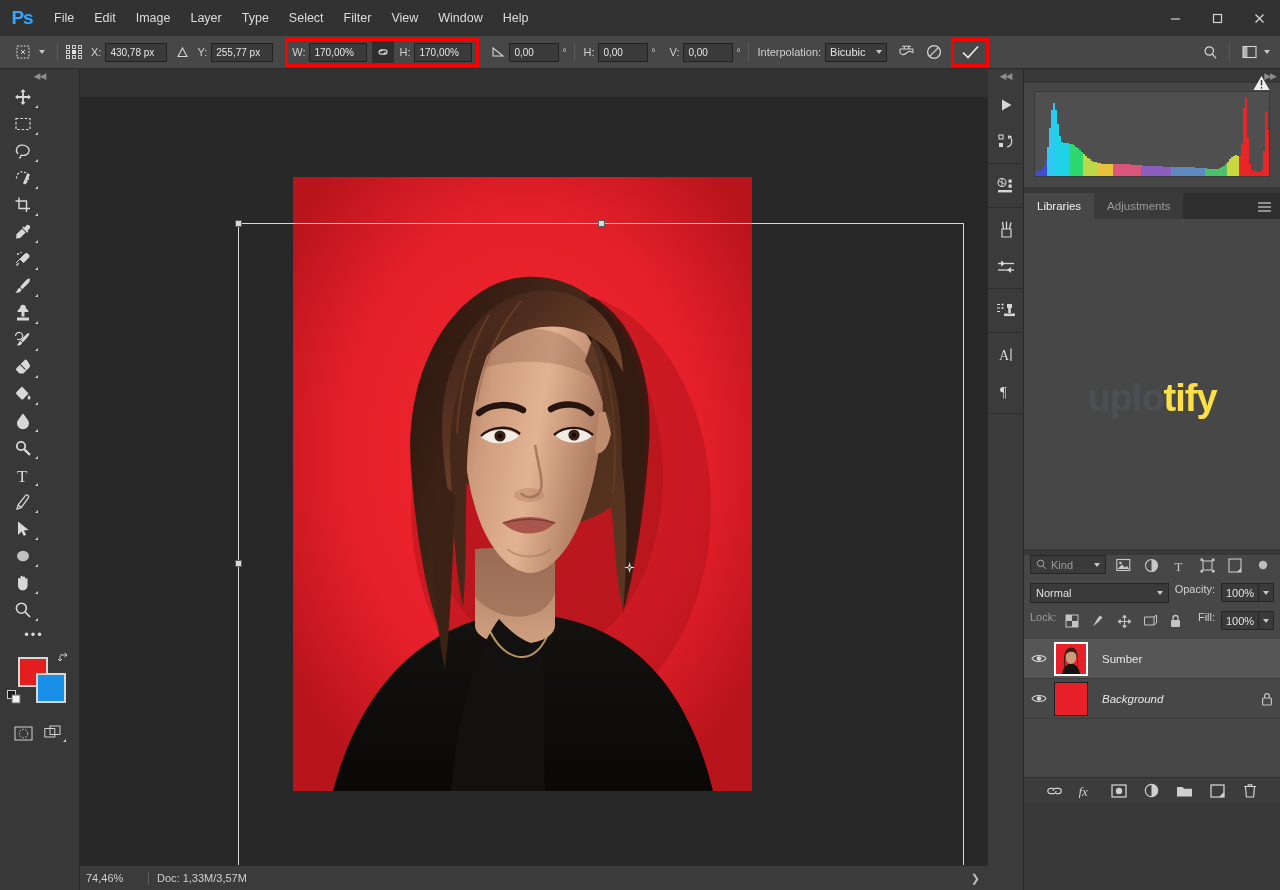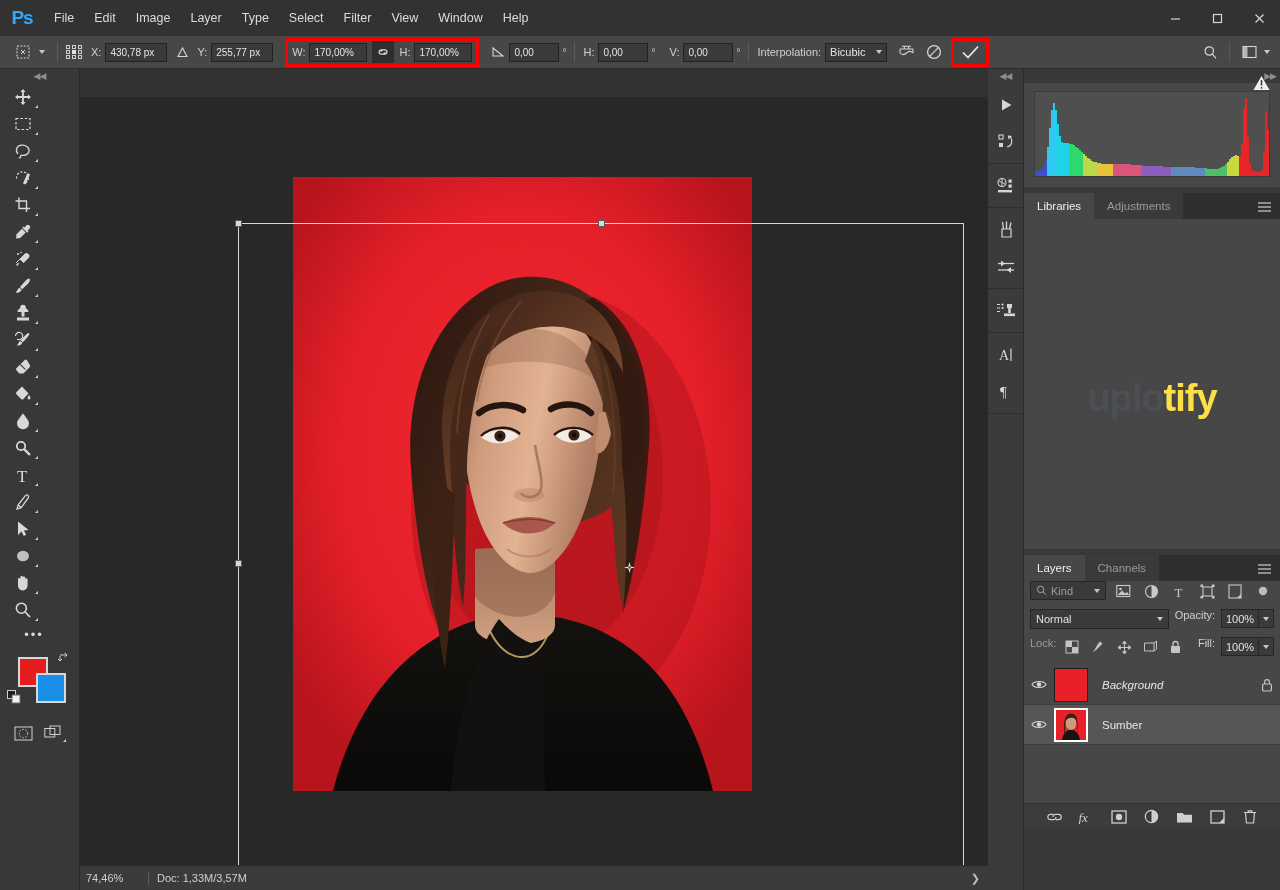--- a/index.html
+++ b/index.html
@@ -862,35 +862,20 @@
         </div>
       </div>
       <div id="lib-body">
         <div id="watermark">
           <span class="wm-a">uplo</span><span class="wm-b">tify</span>
         </div>
       </div>
     </div>
 
     <div class="panel" style="margin-top:6px;">
-      <div class="panel-tabs">
-        <div class="ptab active">
-            <span>Layers</span>
-          </div>
-        <div class="ptab">
-            <span>Channels</span>
-          </div>
-        <div class="pmenu">
-          <svg width="15" height="12" viewBox="0 0 15 12">
-              <line x1="1" y1="2" x2="14" y2="2" stroke="currentColor" stroke-width="1.3"></line>
-              <line x1="1" y1="6" x2="14" y2="6" stroke="currentColor" stroke-width="1.3"></line>
-              <line x1="1" y1="10" x2="14" y2="10" stroke="currentColor" stroke-width="1.3"></line>
-            </svg>
-        </div>
-      </div>
       <div id="layers-body">
 
         <div class="lrow" style="height:28px;">
           <div class="kind-input">
             <svg width="11" height="11" viewBox="0 0 11 11">
                 <circle cx="4.6" cy="4.4" r="3.2" fill="none" stroke="#a8a8a8" stroke-width="1"></circle>
                 <line x1="7" y1="6.8" x2="9.8" y2="9.8" stroke="#a8a8a8" stroke-width="1"></line>
               </svg>
             <span>Kind</span>
             <span style="flex:1"></span>
@@ -985,54 +970,54 @@
           <span class="sm-label">Fill:</span>
           <div style="display:flex">
             <div class="sm-val">100%</div>
             <div class="stepper">
                 <span class="caret" style="margin:0"></span>
               </div>
           </div>
         </div>
 
         <div id="layer-list">
-            <div class="layer-item">
-              <div class="eye">
-                <svg width="16" height="11" viewBox="0 0 16 11">
-                  <path d="M1 5.5 C3.5 1.5 12.5 1.5 15 5.5 C12.5 9.5 3.5 9.5 1 5.5 Z" fill="none" stroke="currentColor" stroke-width="1.1"></path>
-                  <circle cx="8" cy="5.5" r="2.2" fill="currentColor"></circle>
-                </svg>
-              </div>
-              <div class="lthumb" style="background: rgb(232, 32, 42);"></div>
-              <div class="lname bg">Background</div>
-              <div class="llock">
-                <svg width="12" height="14" viewBox="0 0 12 14">
-                  <rect x="1.6" y="6" width="8.8" height="7" rx="1" fill="none" stroke="currentColor" stroke-width="1.2"></rect>
-                  <path d="M3.6 6 V4 a2.4 2.4 0 0 1 4.8 0 V6" fill="none" stroke="currentColor" stroke-width="1.2"></path>
-                </svg>
-              </div>
-            </div>
             <div class="layer-item selected">
               <div class="eye">
                 <svg width="16" height="11" viewBox="0 0 16 11">
                   <path d="M1 5.5 C3.5 1.5 12.5 1.5 15 5.5 C12.5 9.5 3.5 9.5 1 5.5 Z" fill="none" stroke="currentColor" stroke-width="1.1"></path>
                   <circle cx="8" cy="5.5" r="2.2" fill="currentColor"></circle>
                 </svg>
               </div>
               <div class="lthumb" style="border: 2px solid rgb(255, 255, 255);"><svg width="30" height="30" viewBox="0 0 30 30">
                   <rect width="30" height="30" fill="#e8202a"></rect>
                   <path d="M6 30 C7 23 11 20 15 19.5 C19 20 23 23 24 30 Z" fill="#161310"></path>
                   <ellipse cx="15" cy="13" rx="5.4" ry="7" fill="#cf9b7d"></ellipse>
                   <path d="M8.6 14 C8 7 11 3.6 15 3.4 C19.4 3.2 21.8 7 21.4 13.6 C20.6 9.6 18.4 7.6 15 7.8 C11.4 8 9.6 10.2 8.6 14 Z" fill="#3a2015"></path>
                   <path d="M8.2 12 C7.6 18 8 23 8.6 26 C9.2 21 9 16 9.6 12 Z" fill="#3a2015"></path>
                   <path d="M21 11 C22 16 21.8 21 21 25 C21.4 20 21 15 20.4 11.6 Z" fill="#3a2015"></path>
                 </svg></div>
               <div class="lname">Sumber</div>
               <div class="llock"></div>
             </div>
+            <div class="layer-item">
+              <div class="eye">
+                <svg width="16" height="11" viewBox="0 0 16 11">
+                  <path d="M1 5.5 C3.5 1.5 12.5 1.5 15 5.5 C12.5 9.5 3.5 9.5 1 5.5 Z" fill="none" stroke="currentColor" stroke-width="1.1"></path>
+                  <circle cx="8" cy="5.5" r="2.2" fill="currentColor"></circle>
+                </svg>
+              </div>
+              <div class="lthumb" style="background: rgb(232, 32, 42);"></div>
+              <div class="lname bg">Background</div>
+              <div class="llock">
+                <svg width="12" height="14" viewBox="0 0 12 14">
+                  <rect x="1.6" y="6" width="8.8" height="7" rx="1" fill="none" stroke="currentColor" stroke-width="1.2"></rect>
+                  <path d="M3.6 6 V4 a2.4 2.4 0 0 1 4.8 0 V6" fill="none" stroke="currentColor" stroke-width="1.2"></path>
+                </svg>
+              </div>
+            </div>
           </div>
       </div>
       <div style="background:#474747;height:58px;"></div>
       <div id="layers-bottom">
           <div class="lb-ico">
             <svg width="17" height="12" viewBox="0 0 17 12">
               <path d="M7 6 a2.6 2.6 0 0 1 2.6 -2.6 h3 a2.6 2.6 0 0 1 0 5.2 h-3" fill="none" stroke="currentColor" stroke-width="1.2"></path>
               <path d="M10 6 a2.6 2.6 0 0 1 -2.6 2.6 h-3 a2.6 2.6 0 0 1 0 -5.2 h3" fill="none" stroke="currentColor" stroke-width="1.2"></path>
             </svg>
           </div>

